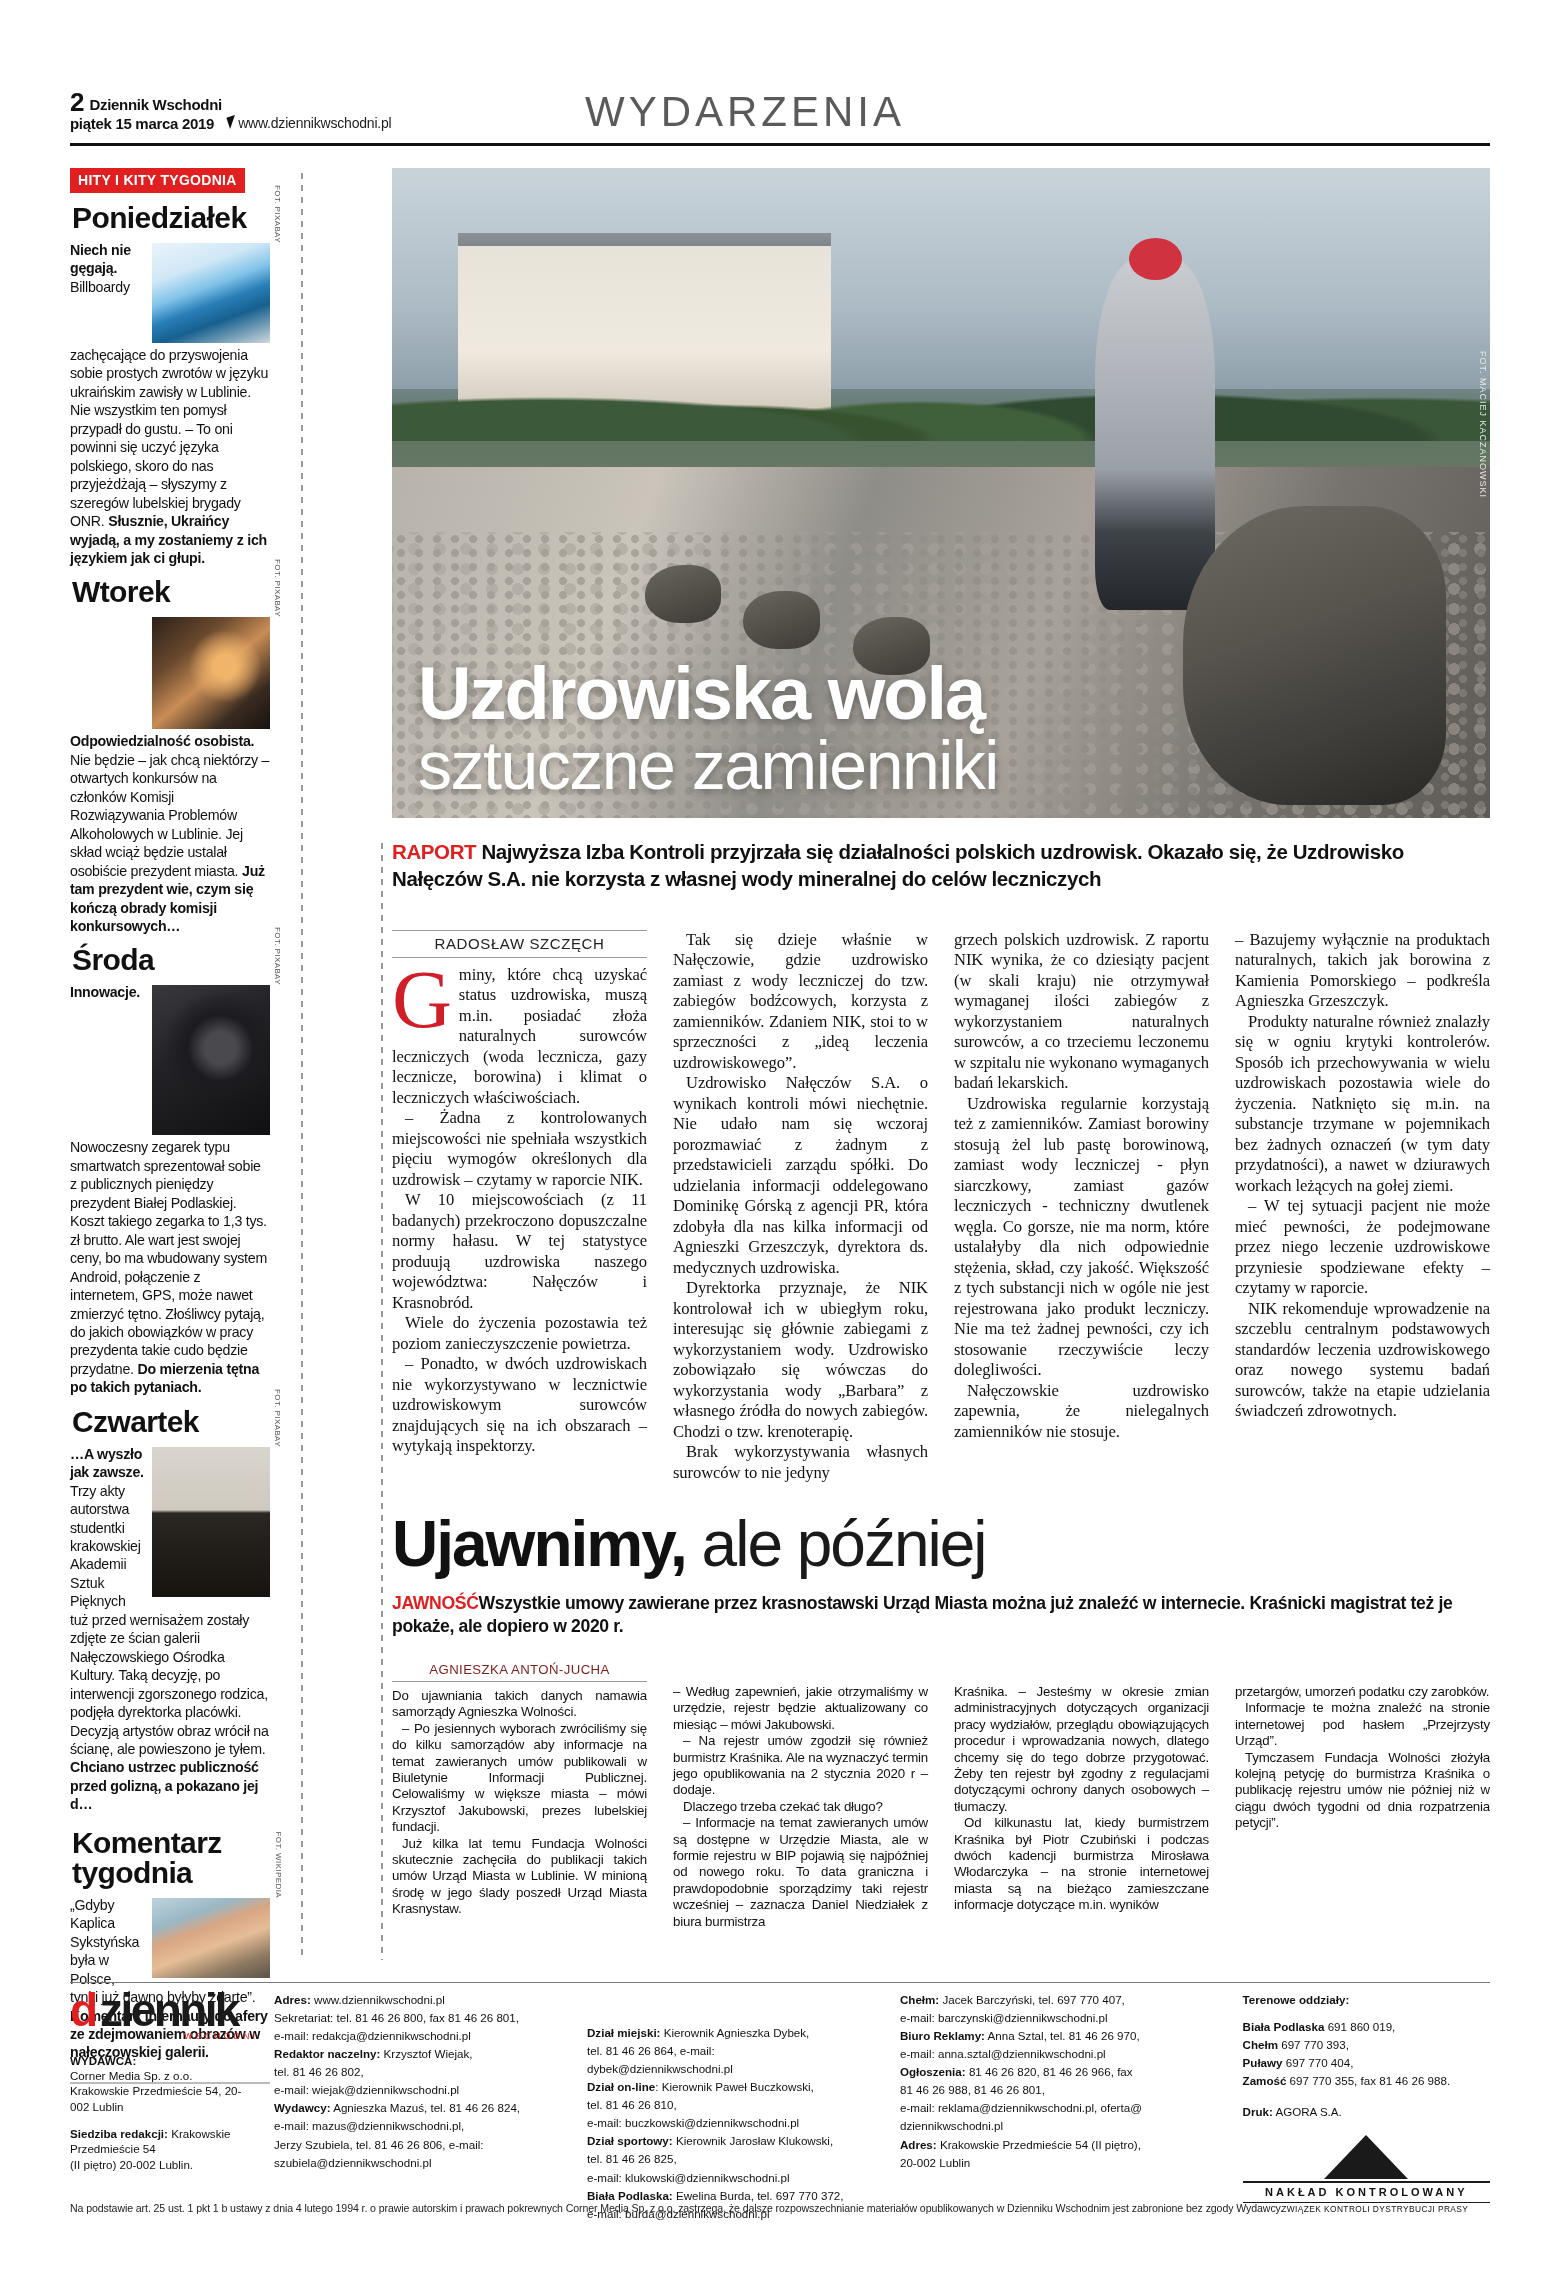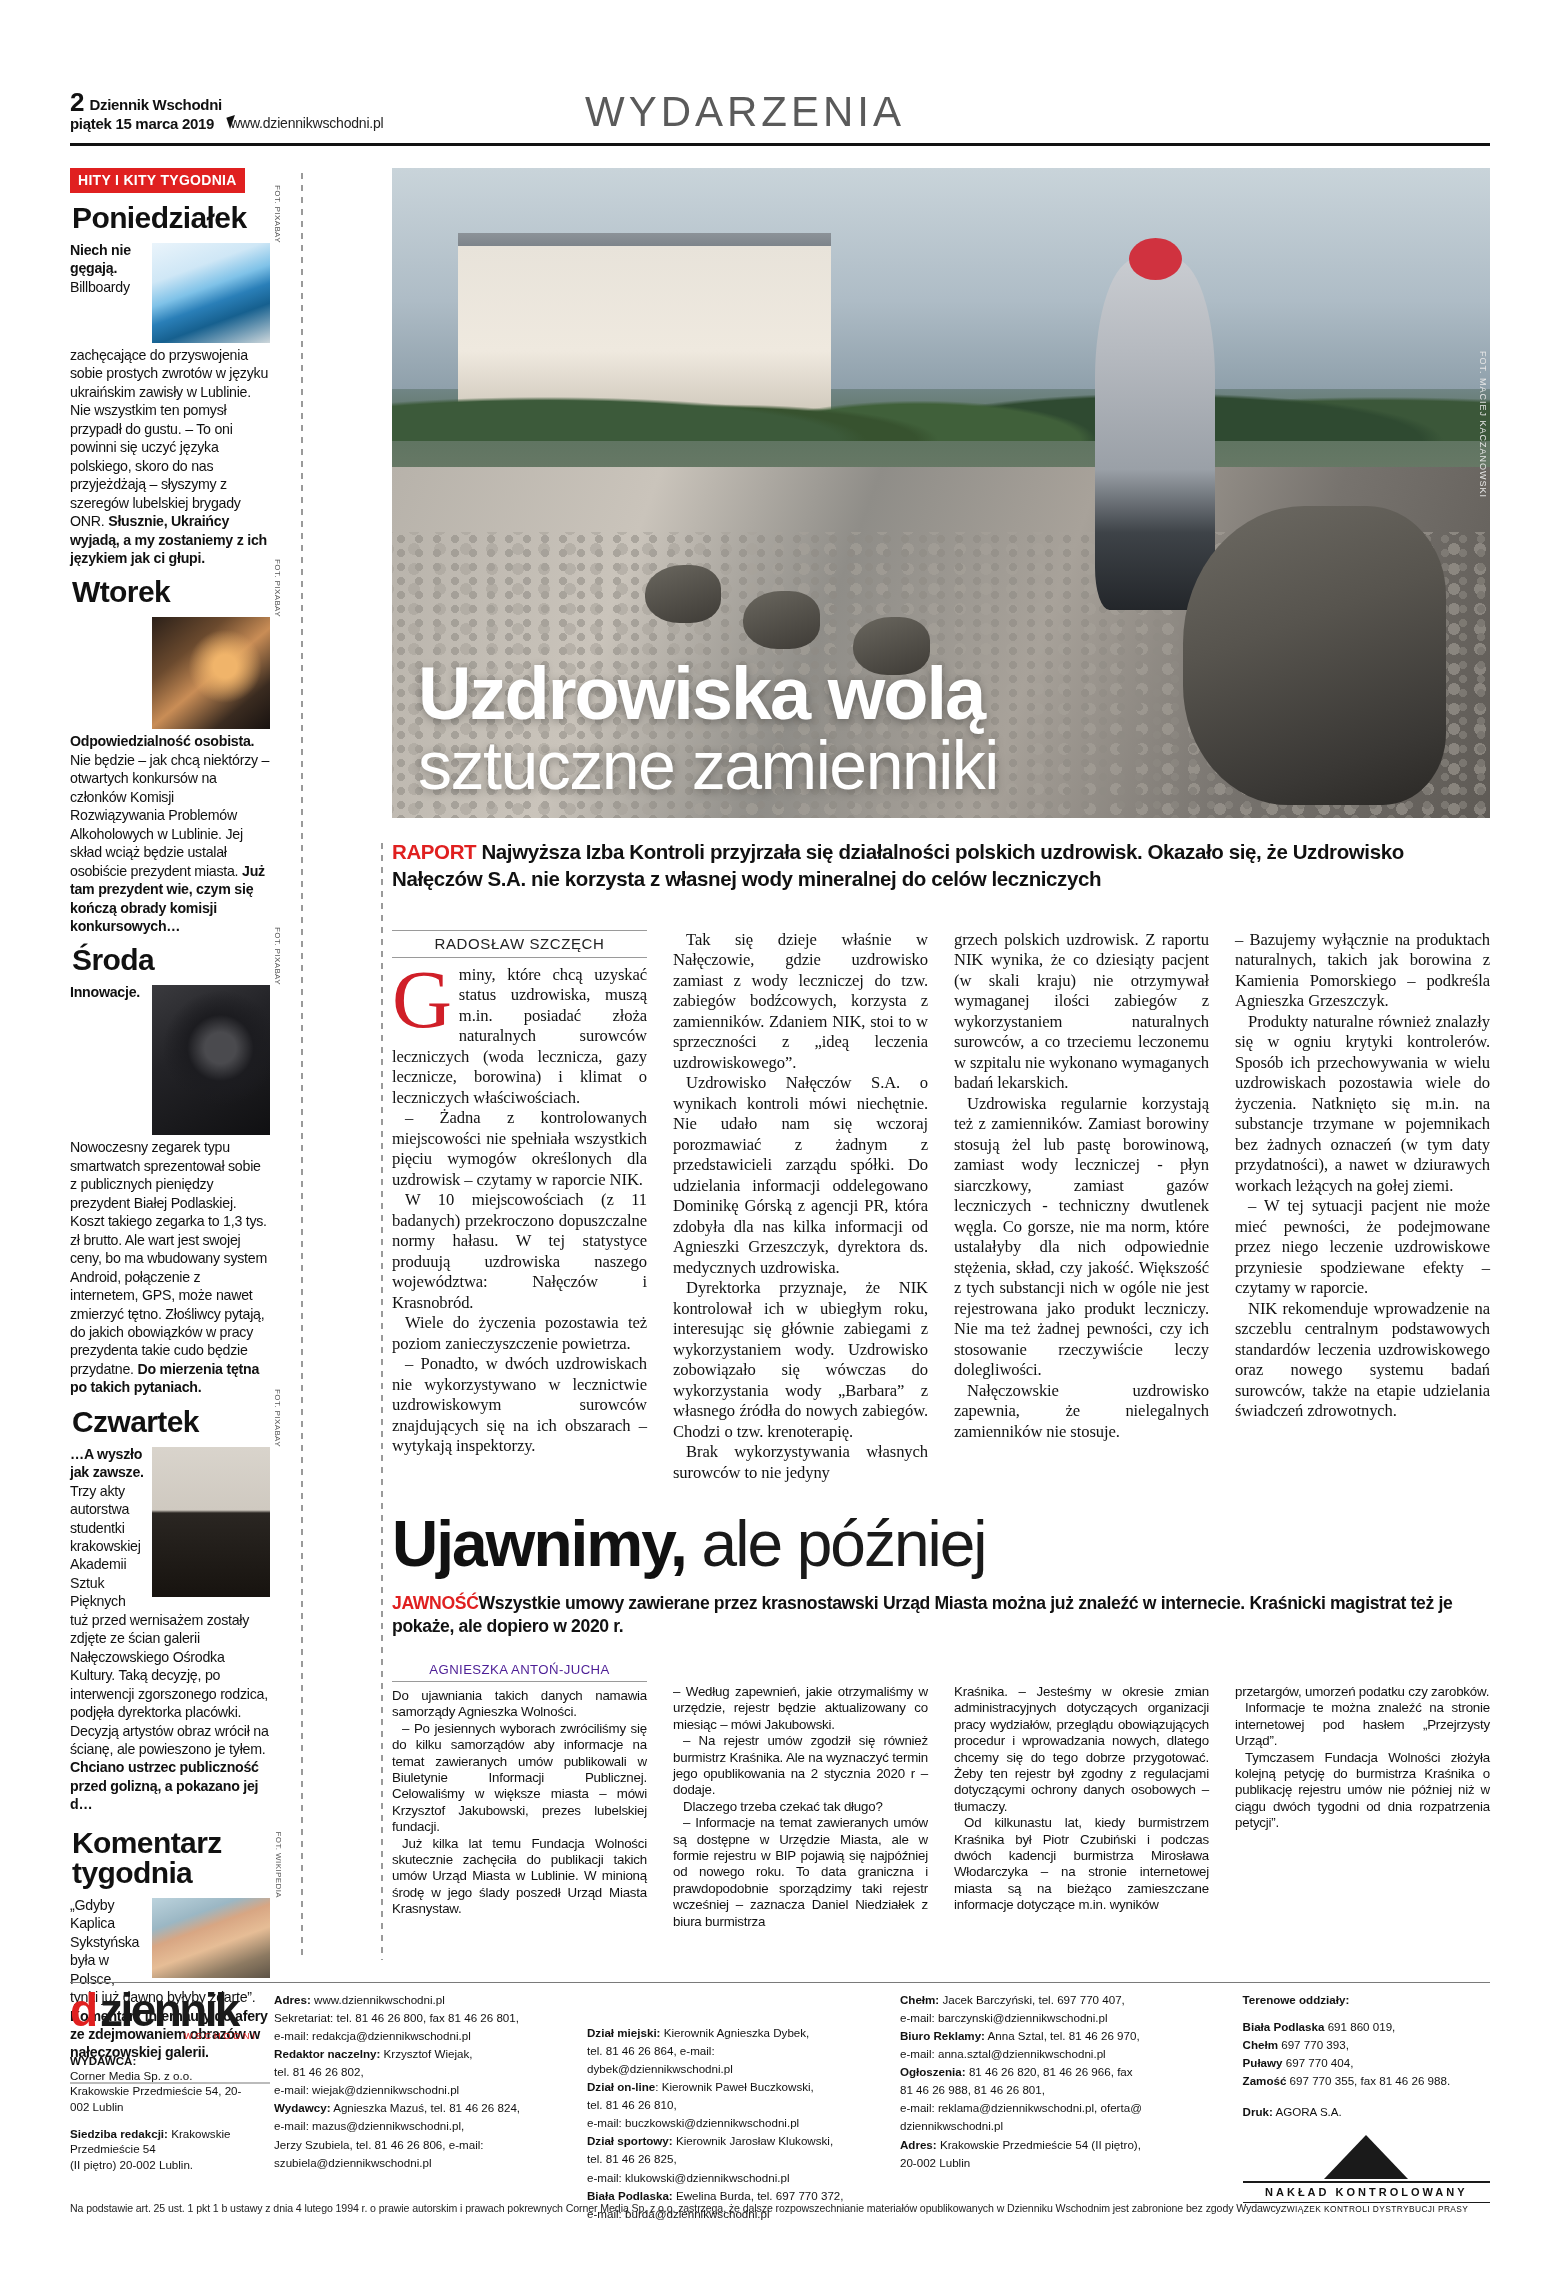--- a/index.html
+++ b/index.html
@@ -11,21 +11,21 @@
     overflow:hidden;
     position:relative;
   }
   .page{position:relative;width:1558px;height:2281px;}
 
   
   .masthead{position:absolute;left:70px;top:92px;width:1420px;}
   .mh-line1{display:flex;align-items:flex-end;gap:6px;}
   .mh-num{font-size:26px;font-weight:bold;line-height:0.8;letter-spacing:-1px;}
   .mh-title{font-size:15px;font-weight:bold;letter-spacing:-0.3px;}
-  .mh-line2{display:flex;align-items:flex-start;gap:16px;margin-top:2px;}
+  .mh-line2{display:flex;align-items:flex-start;gap:24px;margin-top:2px;}
   .mh-date{font-size:15px;font-weight:bold;letter-spacing:-0.3px;}
   .mh-url{font-size:14px;letter-spacing:-0.2px;color:#222;}
   .section-title{
     position:absolute;left:0;top:88px;width:1490px;text-align:center;
     font-size:42px;color:#5a5a5a;letter-spacing:4px;font-weight:400;
   }
   .rule-top{position:absolute;left:70px;top:143px;width:1420px;height:3px;background:#111;}
   .cursor{position:absolute;left:228px;top:116px;width:0;height:0;
     border-left:9px solid #111;border-bottom:12px solid transparent;transform:rotate(-18deg);}
 
@@ -137,21 +137,21 @@
 
   
   .a2-head{position:absolute;left:392px;top:1512px;width:1098px;}
   .a2-h1{font-size:64px;line-height:1;letter-spacing:-2px;}
   .a2-h1 b{font-weight:bold;}
   .a2-h1 span{font-weight:400;color:#1a1a1a;}
   .a2-lead{position:absolute;left:392px;top:1592px;width:1098px;}
   .a2-lead p{margin:0;font-size:17.6px;line-height:1.33;letter-spacing:-0.35px;font-weight:600;}
   .a2{position:absolute;left:392px;top:1662px;width:1098px;display:flex;gap:26px;}
   .a2 .col{width:255px;}
-  .byline2{text-align:center;font-size:13.2px;letter-spacing:0.4px;color:#4c1d95;
+  .byline2{text-align:center;font-size:13.2px;letter-spacing:0.4px;color:#7f1d1d;
     border-bottom:1px solid #9a9a9a;padding-bottom:4px;margin-bottom:6px;}
   .a2body{font-size:13.3px;line-height:1.235;text-align:justify;letter-spacing:-0.2px;}
   .a2body p{margin:0;text-indent:10px;}
   .a2body p.noind{text-indent:0;}
 
   
   .foot-rule{position:absolute;left:70px;top:1982px;width:1420px;height:1px;background:#7a7a7a;}
   .footer{position:absolute;left:70px;top:1992px;width:1420px;display:flex;gap:16px;}
   .logo-col{width:190px;}
   .logo-wrap{display:flex;align-items:center;gap:4px;}

